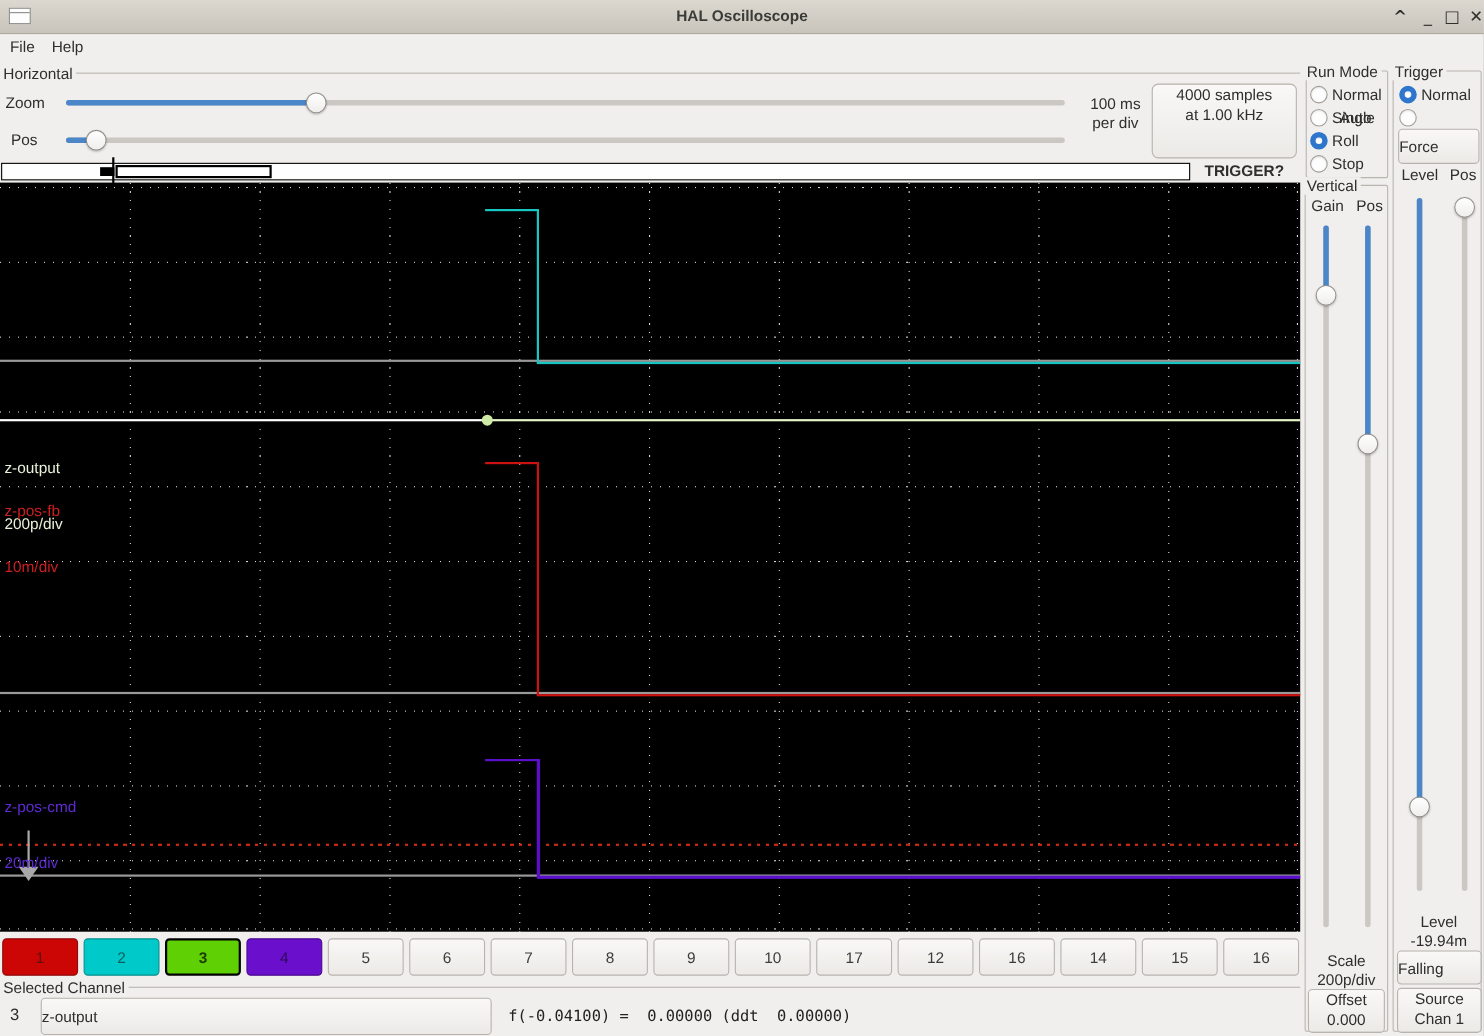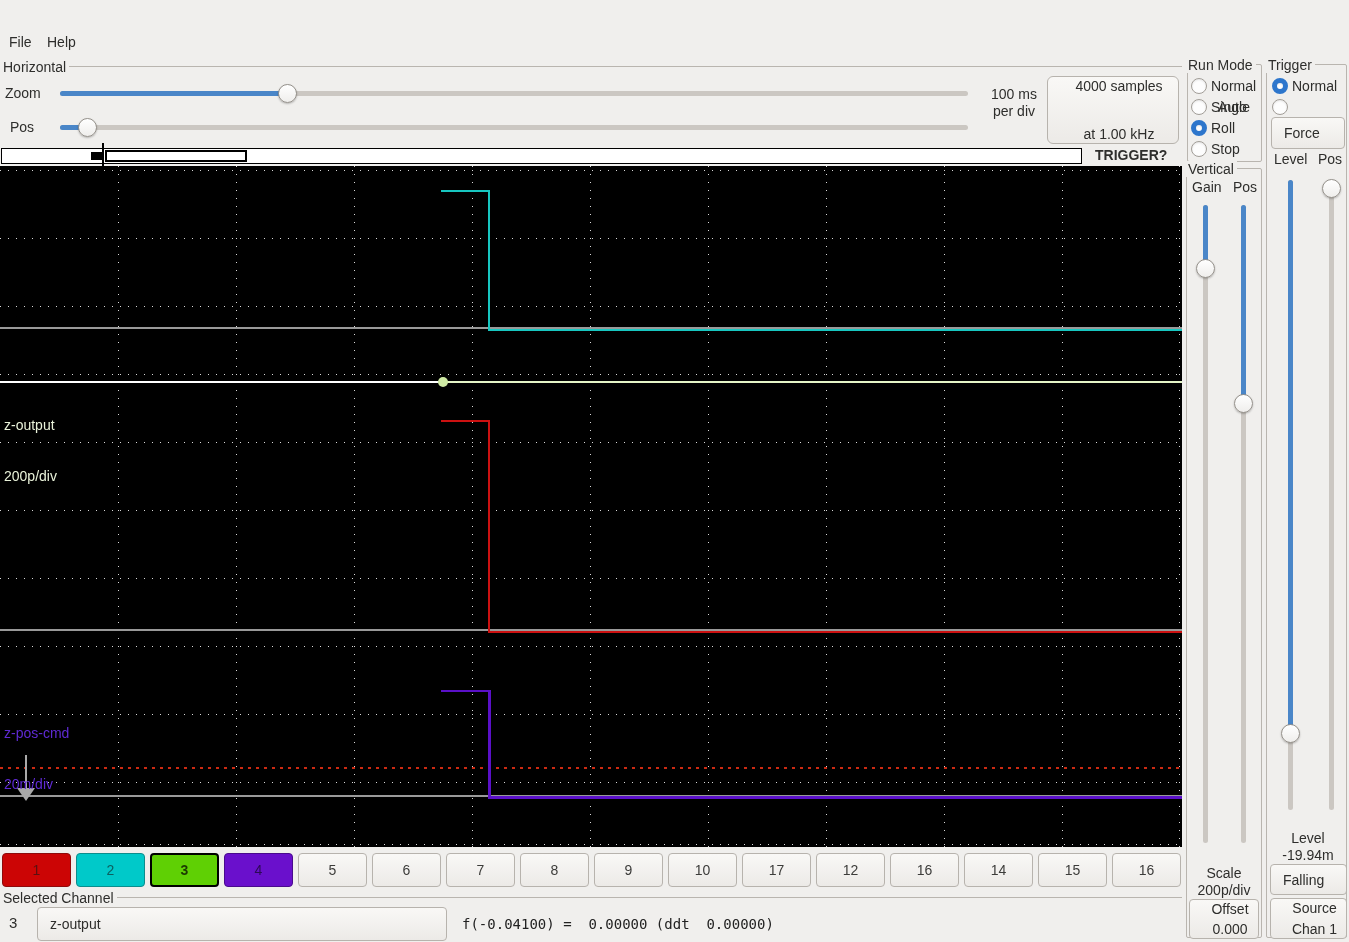--- a/index.html
+++ b/index.html
@@ -23,21 +23,21 @@
   .grouplabel{position:absolute;background:#f0efed;padding:0 3px;color:#2e2e2c;z-index:3;white-space:nowrap;}
 
   
   .htrack{position:absolute;height:5px;border-radius:3px;background:#cbc7c2;}
   .hfill{position:absolute;height:5px;border-radius:3px;background:#4a86c8;}
   .vtrack{position:absolute;width:5px;border-radius:3px;background:#cbc7c2;}
   .vfill{position:absolute;width:5px;border-radius:3px;background:#4a86c8;}
   .knob{position:absolute;width:19px;height:19px;border-radius:50%;background:linear-gradient(#ffffff,#efeeec);border:1px solid #94908a;box-sizing:border-box;box-shadow:0 1px 2px rgba(0,0,0,.25);z-index:2;}
 
   
-  .btn{position:absolute;border:1px solid #b7b3ad;border-radius:4px;background:linear-gradient(#f9f8f6,#eceae7);color:#2e2e2c;display:flex;align-items:center;justify-content:space-between;box-sizing:border-box;text-align:center;padding-left:12px;}
+  .btn{position:absolute;border:1px solid #b7b3ad;border-radius:4px;background:linear-gradient(#f9f8f6,#eceae7);color:#2e2e2c;display:flex;align-items:center;justify-content:flex-start;box-sizing:border-box;text-align:center;}
   .btn.col{flex-direction:column;line-height:18px;}
   .radio{position:absolute;width:16px;height:16px;border-radius:50%;background:#fdfdfd;border:1px solid #a19d97;box-sizing:border-box;box-shadow:inset 0 1px 2px rgba(0,0,0,.10);}
   .radio.sel{border:5px solid #2d76cc;background:#fff;}
   .radlabel{position:absolute;white-space:nowrap;}
   .lbl{position:absolute;white-space:nowrap;color:#2e2e2c;}
   .center2{position:absolute;text-align:center;line-height:17px;}
 
   
   .recbar{position:absolute;left:1px;top:148px;width:1081px;height:16px;background:#fff;border:1px solid #000;box-sizing:border-box;}
   .recsel{position:absolute;left:105px;top:150px;width:142px;height:12px;background:#fff;border:2px solid #000;box-sizing:border-box;z-index:2;}
@@ -63,20 +63,28 @@
   .ch3{background:#5fd004;border-color:#000;border-width:2px;color:#1c3a02;font-weight:bold;}
   .ch4{background:#6a10cc;border-color:#490b8d;color:#2c0a55;}
 
   .mono{font-family:"DejaVu Sans Mono","Liberation Mono",monospace;white-space:pre;color:#222;}
 </style>
 </head>
 <body>
 
 <div class="app">
 
+  <div class="titlebar">
+    <div class="appicon"></div>
+    <div class="apptitle">HAL Oscilloscope</div>
+    <div class="winbtn" style="left:1263px;font-weight:bold;">^</div>
+    <div class="winbtn" style="left:1288px;">_</div>
+    <div class="winbtn" style="left:1310px;">□</div>
+    <div class="winbtn" style="left:1332px;">✕</div>
+  </div>
 
   <div class="menubar">
     <div class="menuitem" style="left:9px;">File</div>
     <div class="menuitem" style="left:47px;">Help</div>
   </div>
 
   <div class="topline" style="left:0;top:66px;width:1182px;"></div>
   <div class="grouplabel" style="left:0px;top:59px;">Horizontal</div>
 
   <div class="lbl" style="left:5px;top:85px;">Zoom</div>
@@ -151,20 +159,24 @@
     <div class="seg" style="left:441px;top:524px;width:49px;height:2px;background:#5a10c8;"></div>
     <div class="seg" style="left:488px;top:524px;width:3px;height:108px;background:#5a10c8;"></div>
     <div class="seg" style="left:488px;top:630px;width:694px;height:3px;background:#5a10c8;"></div>
 
     <div class="trigarrow-line"></div>
     <div class="trigarrow-head"></div>
 
     <div class="tracelabel" style="left:4px;top:217px;color:#e9f2d9;">
       <div>z-output</div>
       <div>200p/div</div>
+    </div>
+    <div class="tracelabel" style="left:4px;top:256px;color:#cc1f1f;">
+      <div>z-pos-fb</div>
+      <div>10m/div</div>
     </div>
     <div class="tracelabel" style="left:4px;top:525px;color:#5f2ad4;">
       <div>z-pos-cmd</div>
       <div>20m/div</div>
     </div>
   </div>
 
   <div class="chbtn ch1" style="left:2px;">1</div>
   <div class="chbtn ch2" style="left:76px;">2</div>
   <div class="chbtn ch3" style="left:150px;">3</div>

